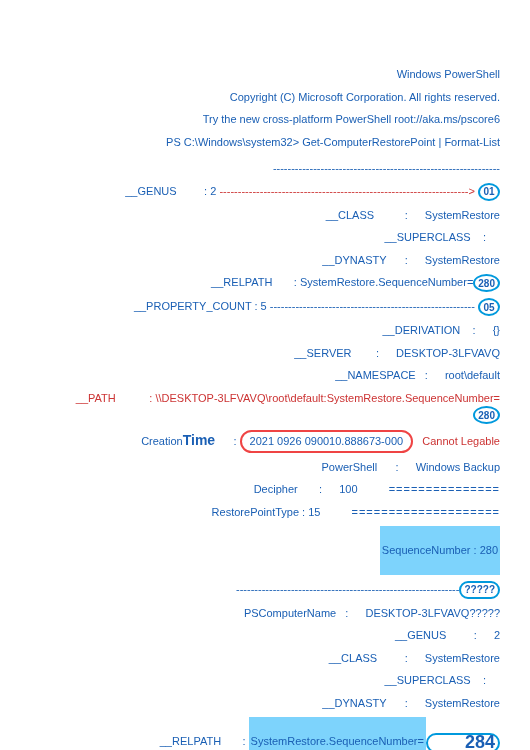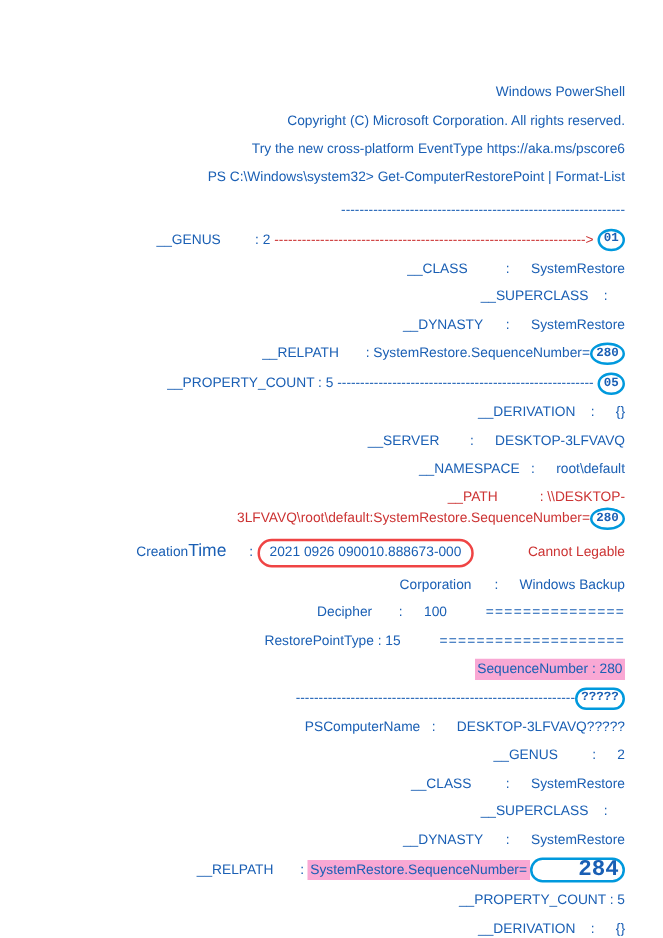--- a/index.html
+++ b/index.html
@@ -7,78 +7,77 @@
       font-family: "Segoe UI", Arial, sans-serif;
       font-size: 11px;
       color: #1a5fb4;
       background: #fff;
       width: 530px;
       height: 750px;
       padding: 60px 30px 30px 60px;
     }
     .line { margin: 6px 0; line-height: 1.5; position: relative; text-align: right; }
     .gap { margin-top: 10px; }
-    .red { color: #cc3333; margin-left: 34px; }
+    .red { color: #cc3333; }
     .val { margin-left: 14px; }
     .dashes { color: #1a5fb4; }
     .red-dashes { color: #cc3333; }
     .circle {
       display: inline-flex;
       align-items: center;
       justify-content: center;
       border: 2px solid #0099dd;
       border-radius: 50%;
       min-width: 22px;
       height: 18px;
       padding: 0 3px;
       font-weight: bold;
       color: #1a5fb4;
       font-size: 10px;
       vertical-align: middle;
-      font-family: Liberation Mono, monospace;
     }
     .circle.big {
       min-width: 32px;
       height: 20px;
       border-radius: 12px;
       font-size: 18px;
       padding-left: 37px;
     }
     .circle.ques {
       min-width: 38px;
       border-radius: 12px;
     }
     .time-big {
       font-size: 14px;
-      font-weight: normal;
+      font-weight: bold;
     }
     .oval-val {
       display: inline-block;
       border: 2px solid #ef4444;
       border-radius: 12px;
       padding: 1px 8px;
     }
     .note {
       position: absolute;
       right: -20px;
       top: 0;
       font-size: 8px;
       color: #cc3333;
       width: 100px;
       line-height: 1.2;
     }
-    .hl { background: #f9a8d4; padding: 0 2px; display: inline-block; }
+    .hl { background: #7dd3fc; padding: 16px 2px; display: inline-block; }
     .eq { color: #1a5fb4; letter-spacing: 1px; margin-left: 28px; }
   </style>
 </head>
 <body>
 
 <div class="line">Windows PowerShell</div>
 <div class="line">Copyright (C) Microsoft Corporation. All rights reserved.</div>
-<div class="line">Try the new cross-platform EventType https://aka.ms/pscore6</div>
+<div class="line">Try the new cross-platform PowerShell root://aka.ms/pscore6</div>
 <div class="line">PS C:\Windows\system32&gt; Get-ComputerRestorePoint | Format-List</div>
 
 <div class="line gap"><span class="dashes">--------------------------------------------------------------</span></div>
 
 <div class="line">
   <span>__GENUS</span>
   &nbsp;&nbsp;&nbsp;&nbsp;&nbsp;&nbsp;&nbsp;&nbsp;: <span>2</span>
   <span class="red-dashes">--------------------------------------------------------------------&gt;</span>
   <span class="circle">01</span>
 </div>
@@ -129,21 +128,21 @@
   &nbsp;&nbsp;&nbsp;&nbsp;&nbsp;&nbsp;&nbsp;&nbsp;&nbsp;&nbsp;: <span>\\DESKTOP-3LFVAVQ\root\default:SystemRestore.SequenceNumber=</span><span class="circle" style="color:#1a5fb4">280</span>
 </div>
 
 <div class="line" style="position:relative">
   <span>Creation</span><span class="time-big">Time</span>
   &nbsp;&nbsp;&nbsp;&nbsp;&nbsp;: <span class="oval-val">2021 0926 090010.888673-000</span>
   &nbsp;&nbsp;<span class="red">Cannot Legable</span>
 </div>
 
 <div class="line">
-  <span>Corporation</span>
+  <span>PowerShell</span>
   &nbsp;&nbsp;&nbsp;&nbsp;&nbsp;: <span class="val">Windows Backup</span>
 </div>
 
 <div class="line">
   <span>Decipher</span>
   &nbsp;&nbsp;&nbsp;&nbsp;&nbsp;&nbsp;: <span class="val">100</span>
   <span class="eq">===============</span>
 </div>
 
 <div class="line">

